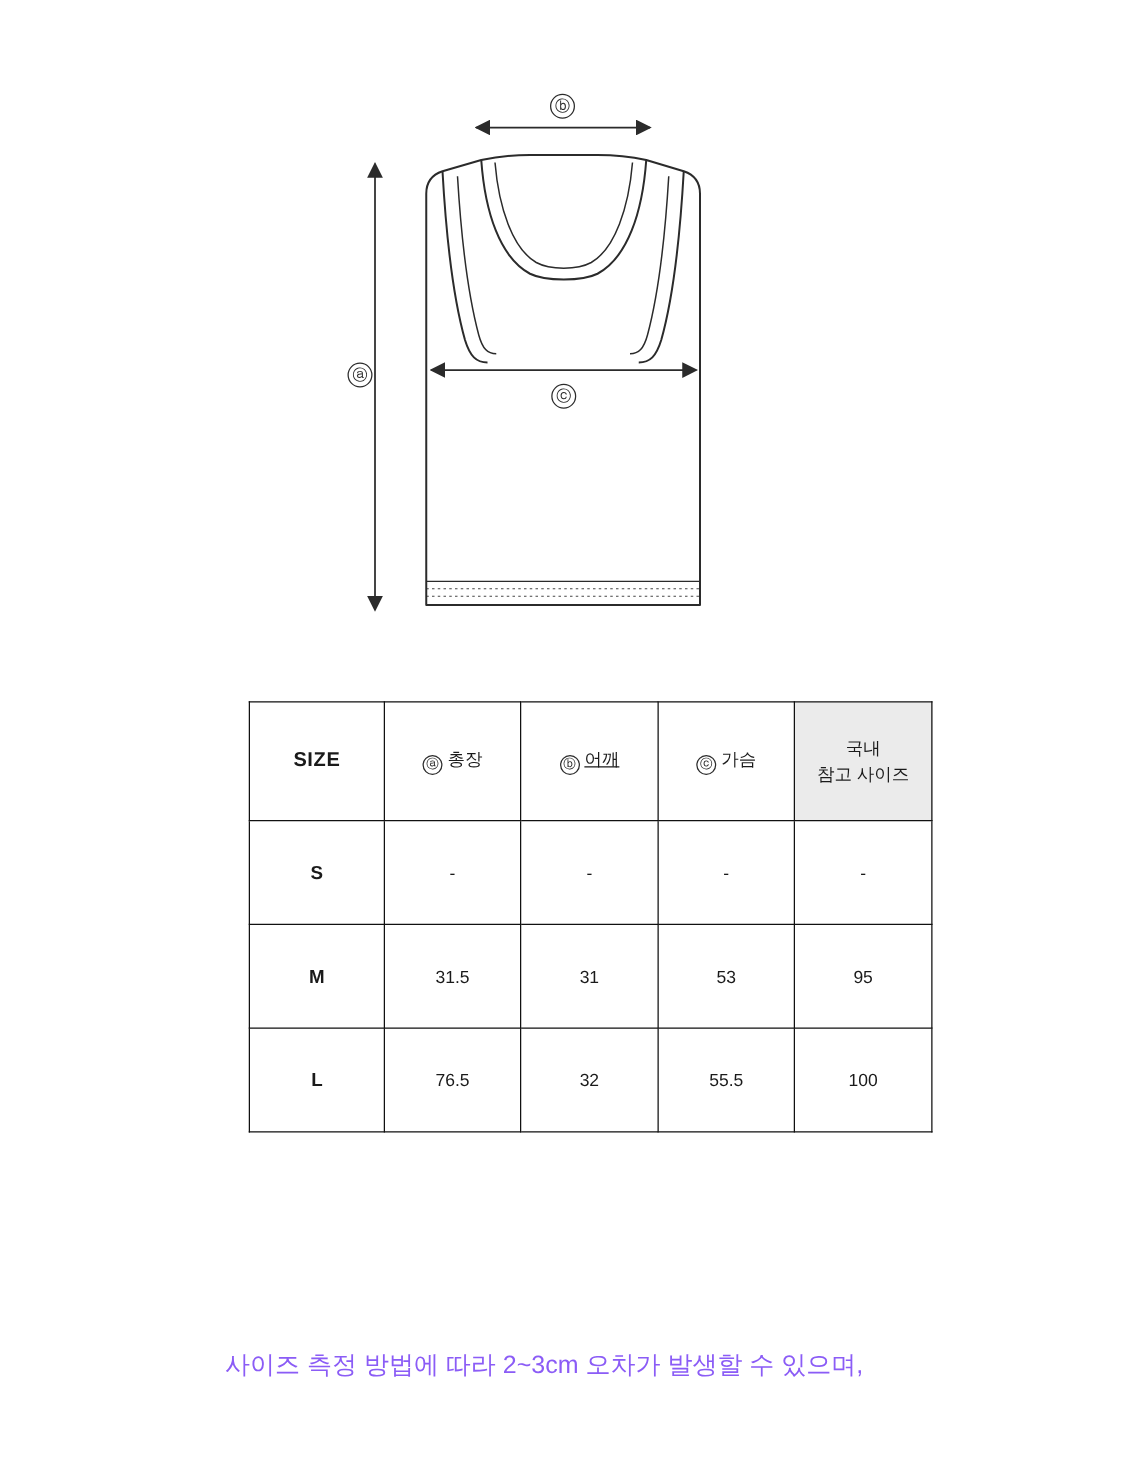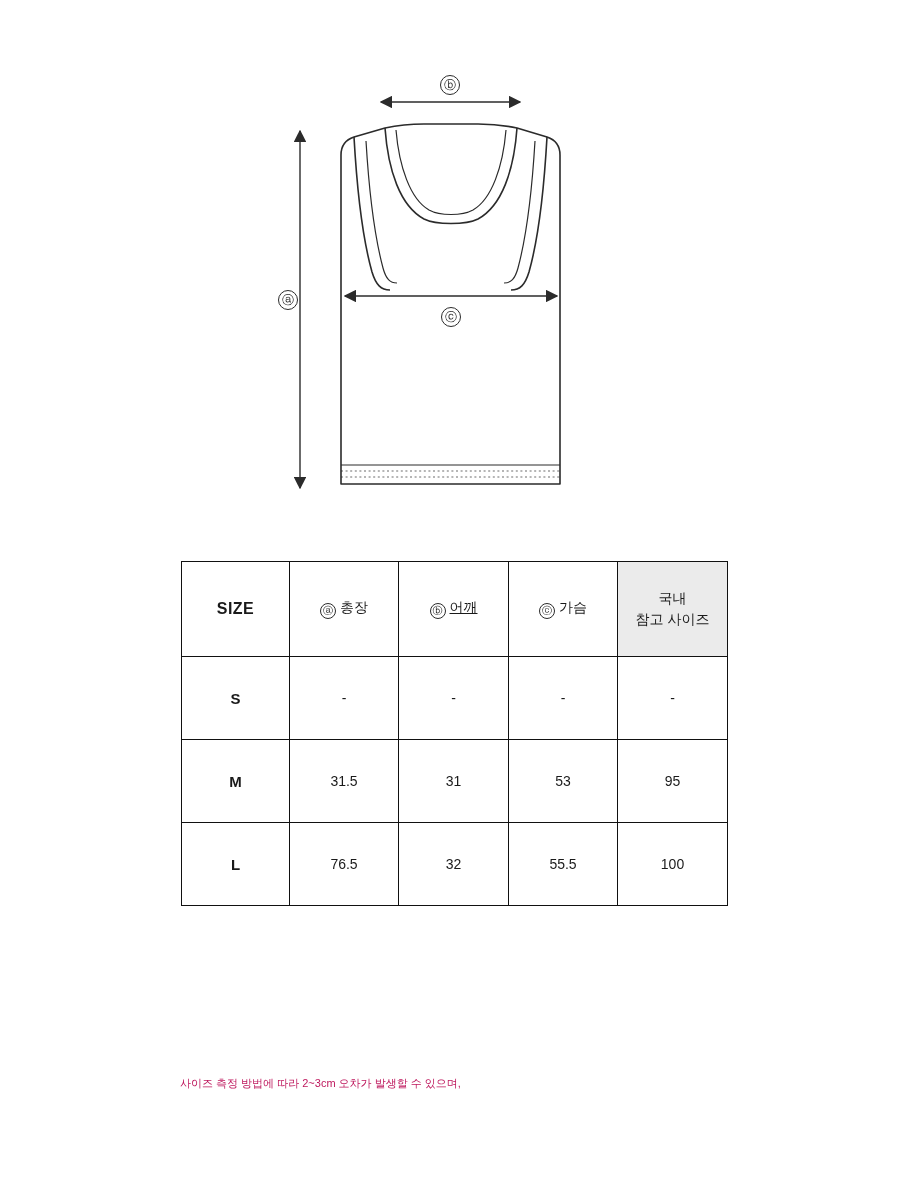--- a/index.html
+++ b/index.html
@@ -38,21 +38,21 @@
     font-size: 12px;
     line-height: 18px;
     text-align: center;
     background: #ffffff;
     color: #2b2b2b;
   }
 
   
   .table-wrap {
     position: absolute;
-    left: 181px;
+    left: 199px;
     top: 561px;
     width: 531px;
   }
   table.size-table {
     border-collapse: collapse;
     width: 531px;
     table-layout: fixed;
   }
   table.size-table td, table.size-table th {
     border: 1px solid #111111;
@@ -99,23 +99,23 @@
     vertical-align: -2px;
   }
   .hdr-text { font-size: 14px; }
   .two-line { display: block; }
 
   
   .notes {
     position: absolute;
     left: 180px;
     top: 1072px;
-    font-size: 11px;
+    font-size: 20px;
     line-height: 2;
-    color: #be185d;
+    color: #8b5cf6;
   }
   .notes div { white-space: nowrap; }
 </style>
 </head>
 <body>
 
 <div class="diagram">
 
   <svg width="900" height="540" viewBox="0 0 900 540">
 

